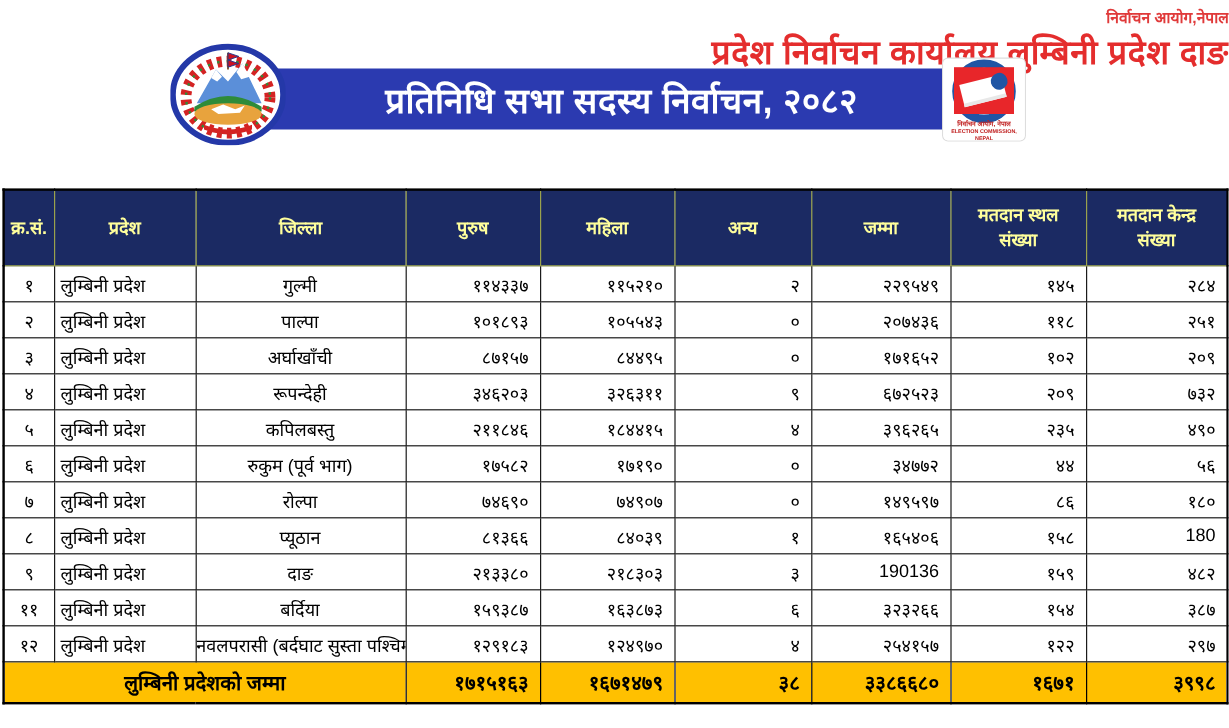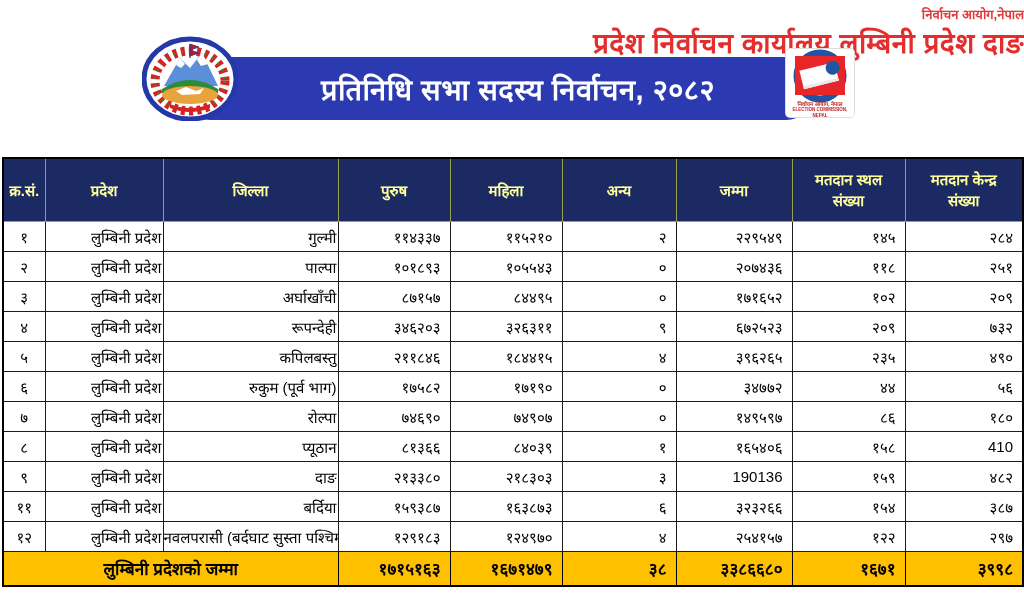--- a/index.html
+++ b/index.html
@@ -10,21 +10,21 @@
   
   .org-line{
     position:absolute;top:5px;left:0;width:100%;text-align:right;
     font-size:13px;font-weight:bold;color:#e03a3a;
   }
   .main-title{
     position:absolute;top:23px;left:0;width:100%;text-align:right;
     font-size:28px;font-weight:bold;color:#e42d2d;letter-spacing:.5px;
   }
   .banner-pill{
-    position:absolute;top:57px;left:183px;width:630px;height:63px;
+    position:absolute;top:57px;left:183px;width:630px;height:51px;
     background:#2b3ab0;border-radius:27px;
     display:flex;align-items:center;justify-content:center;
   }
   .banner-pill .banner-text{
     color:#ffffff;font-size:29px;font-weight:bold;letter-spacing:.5px;
     padding-left:40px;
   }
   .emblem{position:absolute;top:36px;left:142px;width:96px;height:85px;z-index:3;}
   .ec-logo{
     position:absolute;top:49px;left:786px;width:68px;height:68px;z-index:3;
@@ -47,22 +47,22 @@
   table.data th{
     background:#1b2a63;color:#ffff9c;font-weight:bold;font-size:15px;
     height:60px;text-align:center;vertical-align:middle;
     border:1px solid #9aa24c;white-space:pre-line;line-height:21px;
   }
   table.data td{
     border:1px solid #1b1b1b;height:27px;font-size:15px;color:#000000;
     background:#ffffff;overflow:hidden;white-space:nowrap;
   }
   td.c0{text-align:center;}
-  td.c1{text-align:right;padding-left:5px;font-size:14px;}
-  td.c2{text-align:right;padding-left:0;font-size:14px;}
+  td.c1{text-align:left;padding-left:5px;font-size:14px;}
+  td.c2{text-align:center;padding-left:0;font-size:14px;}
   td.c3,td.c4,td.c5,td.c6,td.c7,td.c8{text-align:right;padding-right:9px;}
   td.c7{background:#cfe2f3;}
   td.c8{background:#d9ead3;}
   tr.total-row td{
     background:#ffc000 !important;font-weight:bold;font-size:17px;height:31px;
     border:1px solid #000000;
   }
   tr.total-row td.total-label{text-align:center;}
 </style>
 </head>
@@ -219,21 +219,21 @@
         </tr>
         <tr>
           <td class="c0">८</td>
           <td class="c1">लुम्बिनी प्रदेश</td>
           <td class="c2">प्यूठान</td>
           <td class="c3">८१३६६</td>
           <td class="c4">८४०३९</td>
           <td class="c5">१</td>
           <td class="c6">१६५४०६</td>
           <td class="c7">१५८</td>
-          <td class="c8">410</td>
+          <td class="c8">180</td>
         </tr>
         <tr>
           <td class="c0">९</td>
           <td class="c1">लुम्बिनी प्रदेश</td>
           <td class="c2">दाङ</td>
           <td class="c3">२१३३८०</td>
           <td class="c4">२१८३०३</td>
           <td class="c5">३</td>
           <td class="c6">190136</td>
           <td class="c7">१५९</td>

